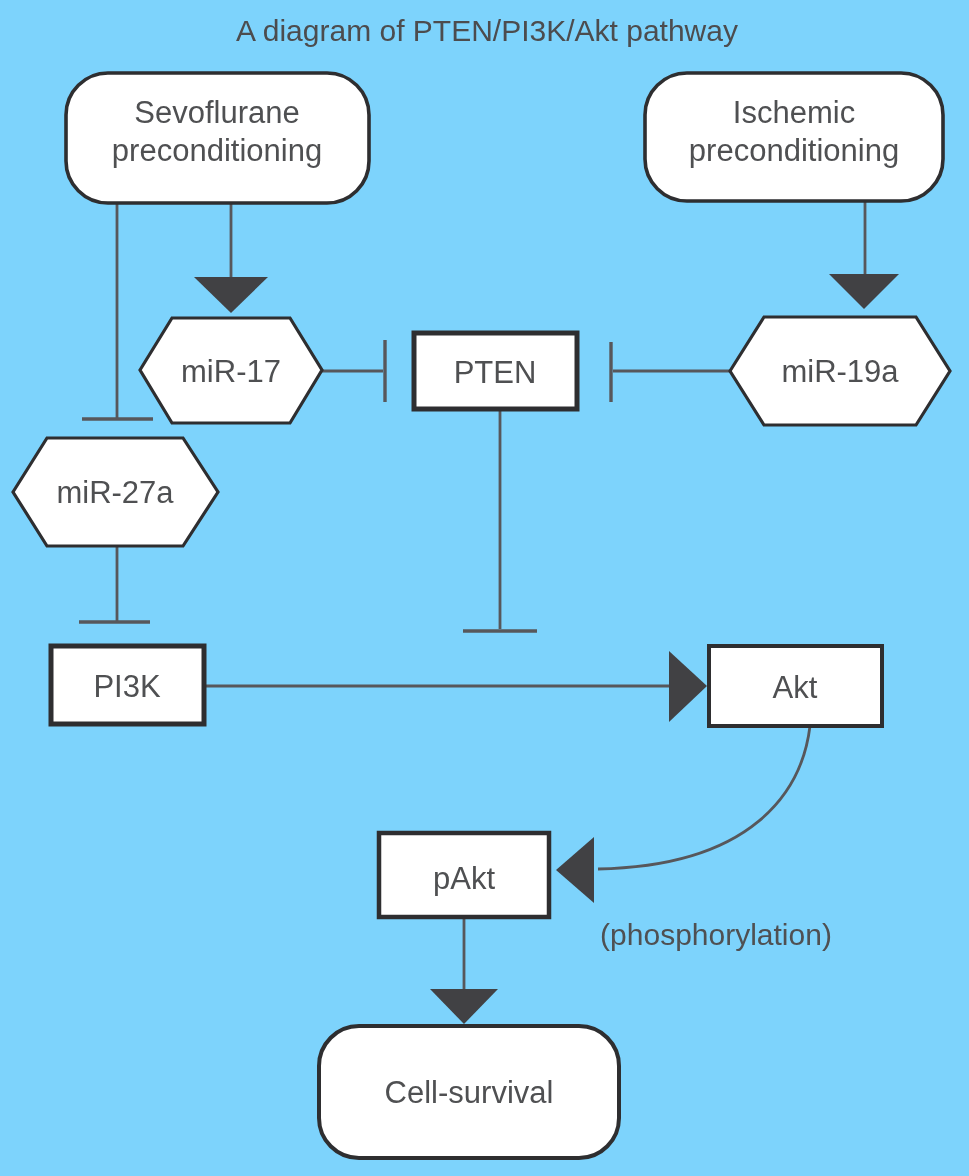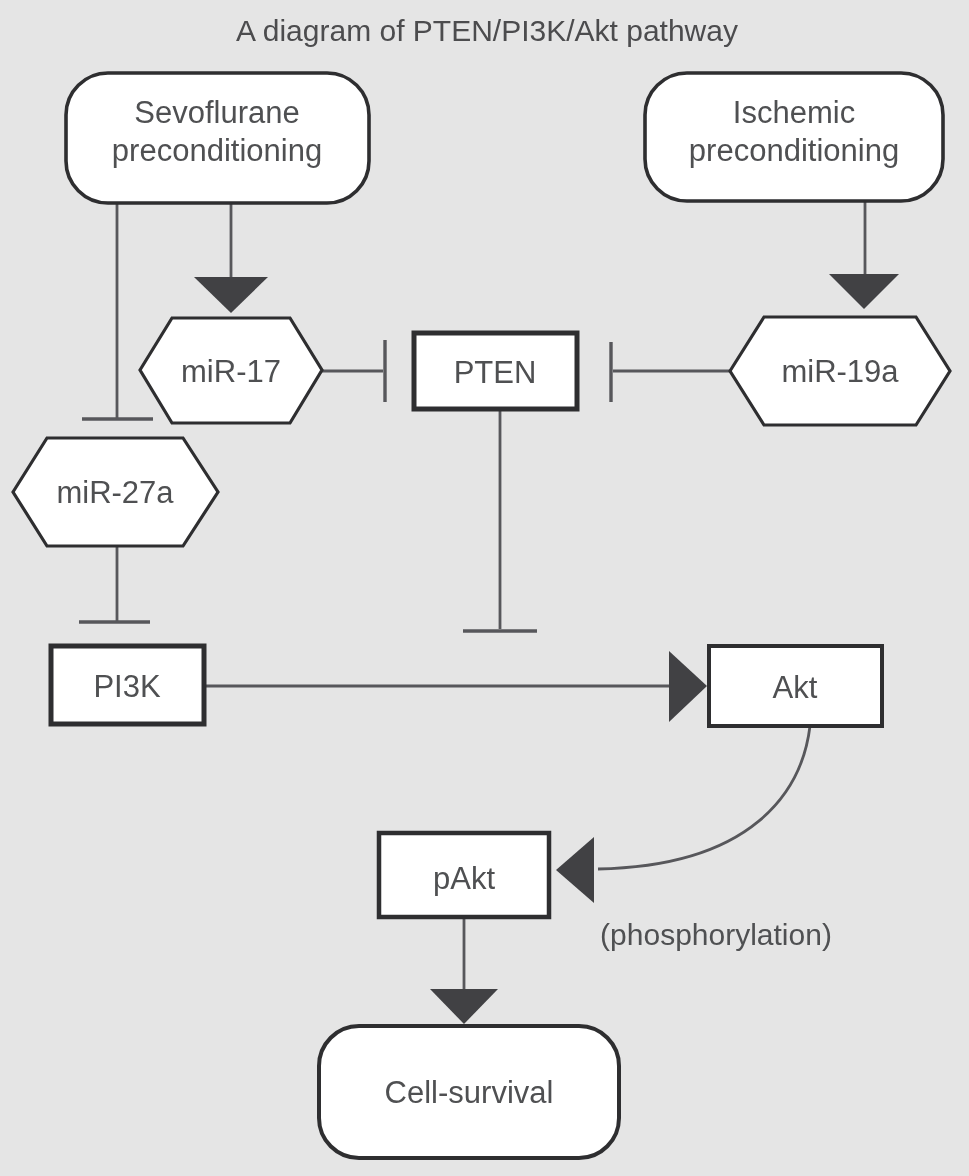--- a/index.html
+++ b/index.html
@@ -1,19 +1,19 @@
 <!DOCTYPE html>
 <html><head>
 <meta charset="utf-8">
 <style>
   html,body{margin:0;padding:0;background:#ffffff;}
   .canvas{
     position:relative;
     width:969px;height:1176px;
-    background:#e5e5e5;
+    background:#7dd3fc;
     font-family:"Liberation Sans", sans-serif;
     overflow:hidden;
     text-align:right;
   }
   svg{display:block;}
   .node-label{
     font-family:"Liberation Sans", sans-serif;
     font-size:31px;
     fill:#4f5052;
   }

